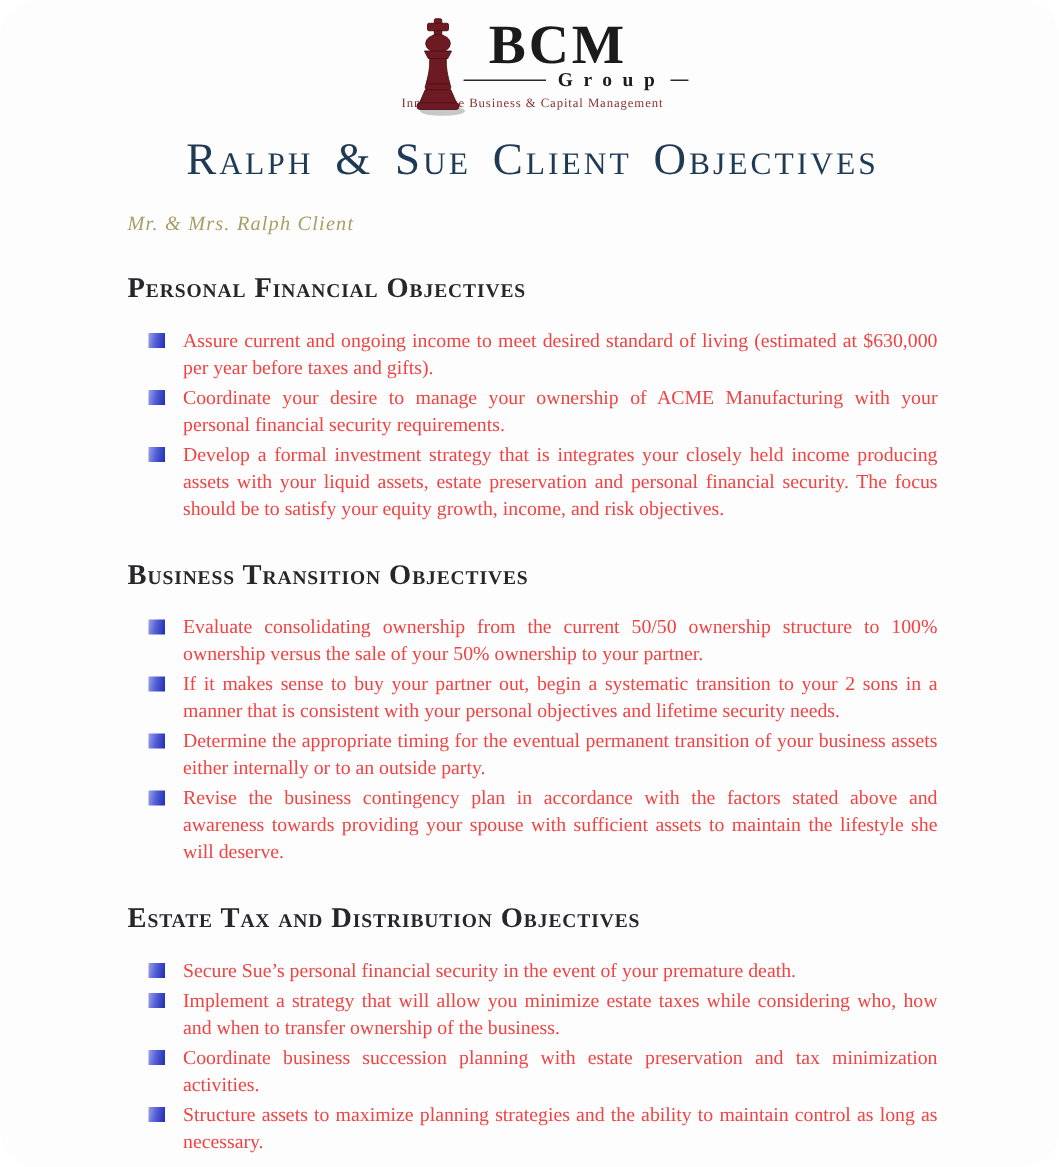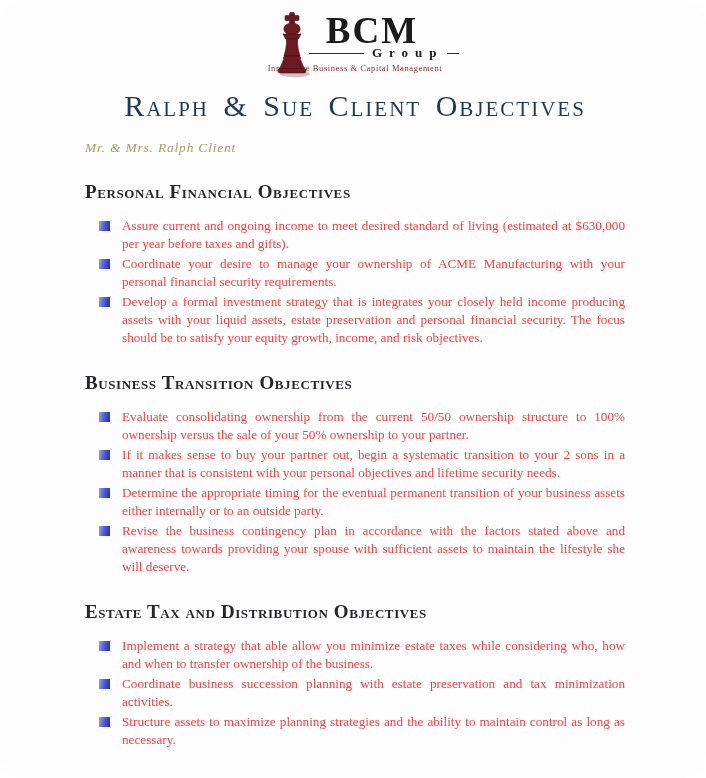--- a/index.html
+++ b/index.html
@@ -167,20 +167,21 @@
       <li><span class="bullet-sq"></span><span>Evaluate consolidating ownership from the current 50/50 ownership structure to 100% ownership versus the sale of your 50% ownership to your partner.</span></li>
       <li><span class="bullet-sq"></span><span>If it makes sense to buy your partner out, begin a systematic transition to your 2 sons in a manner that is consistent with your personal objectives and lifetime security needs.</span></li>
       <li><span class="bullet-sq"></span><span>Determine the appropriate timing for the eventual permanent transition of your business assets either internally or to an outside party.</span></li>
       <li><span class="bullet-sq"></span><span>Revise the business contingency plan in accordance with the factors stated above and awareness towards providing your spouse with sufficient assets to maintain the lifestyle she will deserve.</span></li>
     </ul>
   </div>
 
   <div class="section">
     <h2>Estate Tax and Distribution Objectives</h2>
     <ul class="objectives">
-      <li><span class="bullet-sq"></span><span>Implement a strategy that able allow you minimize estate taxes while considering who, how and when to transfer ownership of the business.</span></li>
+      <li><span class="bullet-sq"></span><span>Secure Sue’s personal financial security in the event of your premature death.</span></li>
+      <li><span class="bullet-sq"></span><span>Implement a strategy that will allow you minimize estate taxes while considering who, how and when to transfer ownership of the business.</span></li>
       <li><span class="bullet-sq"></span><span>Coordinate business succession planning with estate preservation and tax minimization activities.</span></li>
       <li><span class="bullet-sq"></span><span>Structure assets to maximize planning strategies and the ability to maintain control as long as necessary.</span></li>
 
     </ul>
   </div>
 
 </div>
 
 </body></html>

